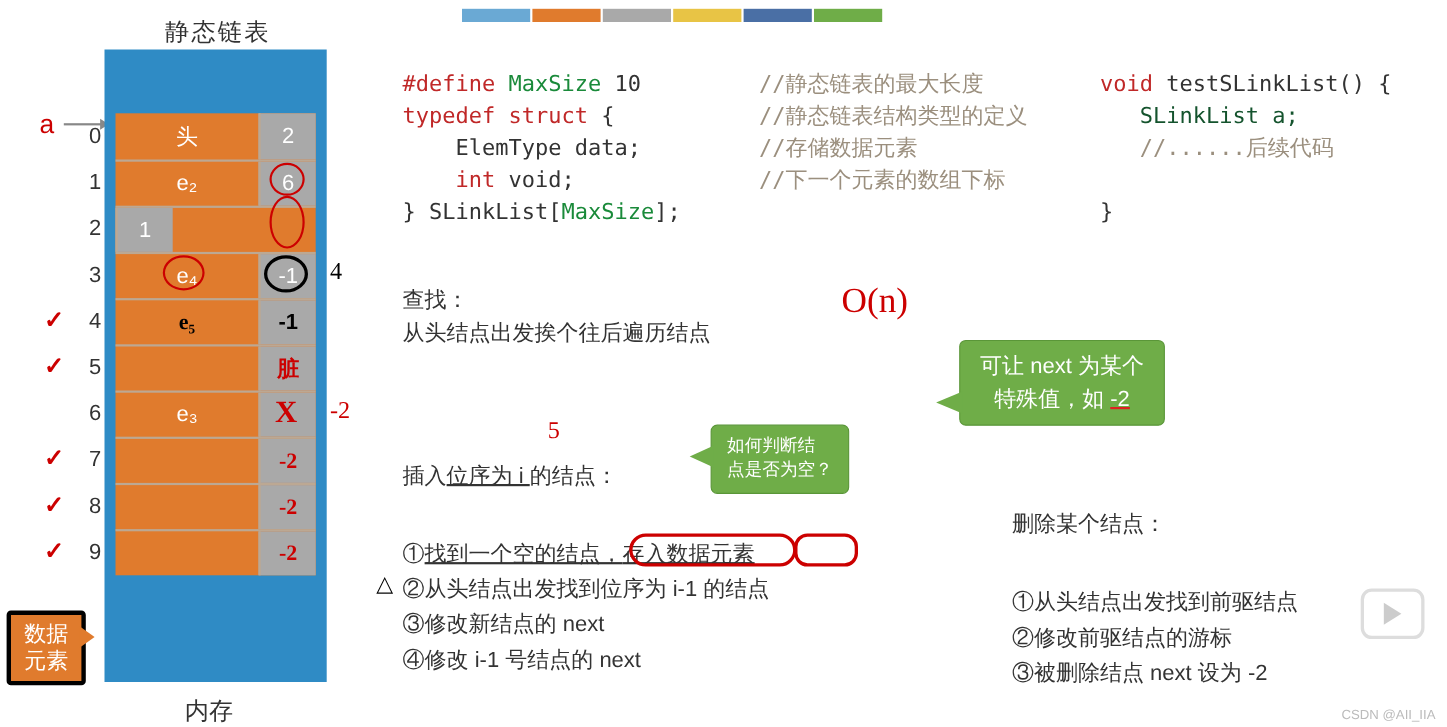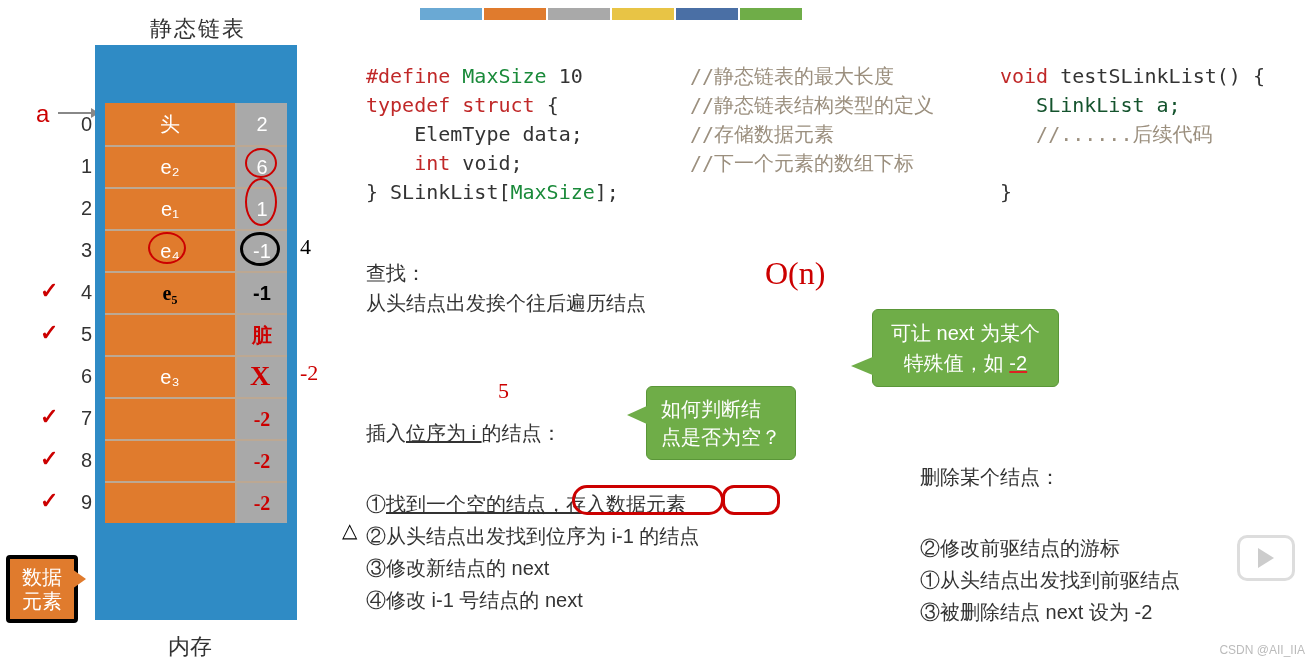--- a/index.html
+++ b/index.html
@@ -158,21 +158,21 @@
   }
   .underline{text-decoration:underline;text-align:center;}
   .bubble1 {
     position:absolute;
     left:646px; top:386px;
     background:#6fad48;
     border:1px solid #5a9638;
     border-radius:6px;
     padding:8px 14px;
     color:#fff;
-    font-size:20px;
+    font-size:16px;
     line-height:1.4;
   }
   .bubble1::before{
     content:'';
     position:absolute;
     left:-20px; top:18px;
     border-right:22px solid #6fad48; border-top:10px solid transparent; border-bottom:10px solid transparent;
   }
   .bubble2 {
     position:absolute;
@@ -264,21 +264,20 @@
   <div class="mem-inner">
     <div class="row">
       <div class="cell-data">头</div>
       <div class="cell-next">2</div>
     </div>
     <div class="row">
       <div class="cell-data">e₂</div>
       <div class="cell-next">6</div>
     </div>
     <div class="row">
-      <div class="cell-data">e₁</div>
       <div class="cell-next">1</div>
     </div>
     <div class="row">
       <div class="cell-data">e₄</div>
       <div class="cell-next">-1</div>
     </div>
     <div class="row">
       <div class="cell-data black">e₅</div>
       <div class="cell-next black">-1</div>
     </div>
@@ -374,19 +373,19 @@
   <div>如何判断结</div>
     <div>点是否为空？</div>
 </div>
 <div class="bubble2">
   <div>可让 next 为某个</div>
   <div><span>特殊值，如 </span><span class="minus2">-2</span></div>
 </div>
 
 <div class="txt" style="left:920px;top:462px">删除某个结点：</div>
 <div class="txt" style="left:920px;top:532px;line-height:1.6">
+  <div>①从头结点出发找到前驱结点</div>
   <div>②修改前驱结点的游标</div>
-  <div>①从头结点出发找到前驱结点</div>
   <div>③被删除结点 next 设为 -2</div>
 </div>
 
 <div class="play-badge"></div>
 <div class="watermark">CSDN @AII_IIA</div>
 
 </body></html>

